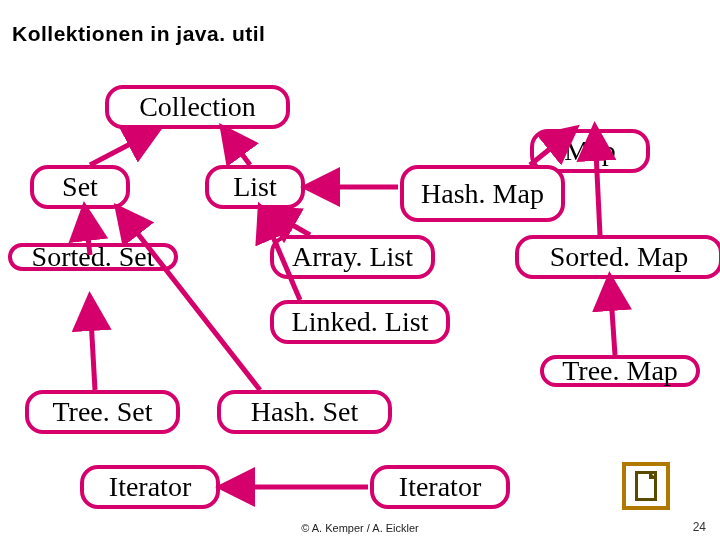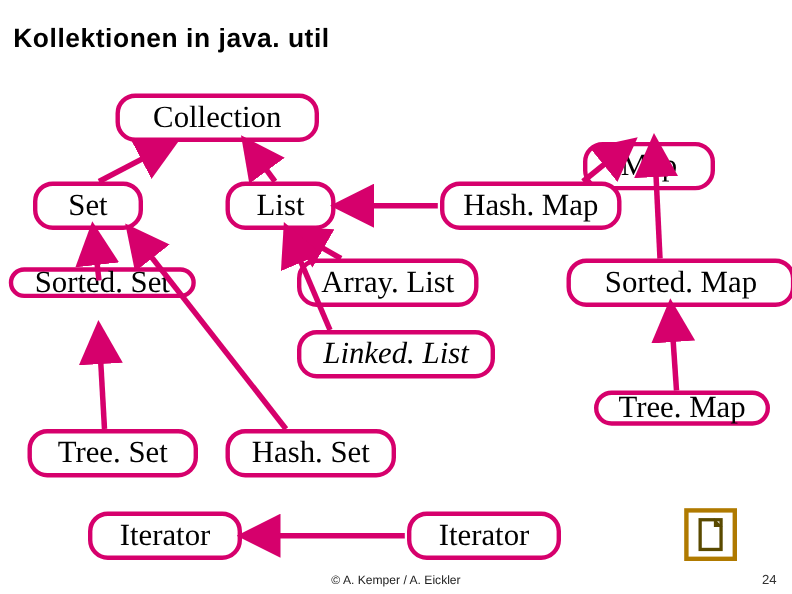--- a/index.html
+++ b/index.html
@@ -8,21 +8,21 @@
     font-family: "Times New Roman", Times, serif;
     background: #fff;
     position: relative;
   }
   .title {
     position: absolute;
     left: 12px;
     top: 22px;
     font-family: Arial, Helvetica, sans-serif;
     font-weight: 900;
-    font-size: 24px;
+    font-size: 21px;
     color: #000;
     letter-spacing: 0.5px;
   }
   .node {
     position: absolute;
     background: #fff;
     border: 4px solid #d6006c;
     border-radius: 18px;
     font-size: 28px;
     color: #000;
@@ -88,33 +88,33 @@
 </head>
 <body>
 
 <div class="title">Kollektionen in java. util</div>
 
 <div class="node" style="left:105px; top:85px; width:185px; height:44px;">Collection</div>
 <div class="node" style="left:530px; top:85px; width:120px; height:44px;margin-top:44px;">Map</div>
 
 <div class="node" style="left:30px; top:165px; width:100px; height:44px;">Set</div>
 <div class="node" style="left:205px; top:165px; width:100px; height:44px;">List</div>
-<div class="node" style="left:400px; top:165px; width:165px; height:44px;">Hash. Map</div>
+<div class="node" style="left:400px; top:165px; width:165px; height:57px;">Hash. Map</div>
 
 <div class="node" style="left:270px; top:235px; width:165px; height:44px;">Array. List</div>
 <div class="node" style="left:515px; top:235px; width:208px; height:44px;">Sorted. Map</div>
 
 <div class="node" style="left:8px; top:243px; width:170px; height:28px;">Sorted. Set</div>
 
-<div class="node" style="left:270px; top:300px; width:180px; height:44px;font-style:italic;">Linked. List</div>
+<div class="node" style="left:270px; top:300px; width:180px; height:44px;">Linked. List</div>
 
 <div class="node" style="left:540px; top:355px; width:160px; height:32px;">Tree. Map</div>
 
 <div class="node" style="left:25px; top:390px; width:155px; height:44px;">Tree. Set</div>
-<div class="node" style="left:205px; top:390px; width:155px; height:44px;">Hash. Set</div>
+<div class="node" style="left:217px; top:390px; width:175px; height:44px;">Hash. Set</div>
 
 <div class="node" style="left:80px; top:465px; width:140px; height:44px;">Iterator</div>
 <div class="node" style="left:370px; top:465px; width:140px; height:44px;">Iterator</div>
 
 <svg class="arrows">
   <defs>
     <marker id="ah" markerWidth="8" markerHeight="8" refX="6" refY="4" orient="auto">
       <path d="M0,0 L8,4 L0,8 Z" fill="#d6006c"></path>
     </marker>
   </defs>

